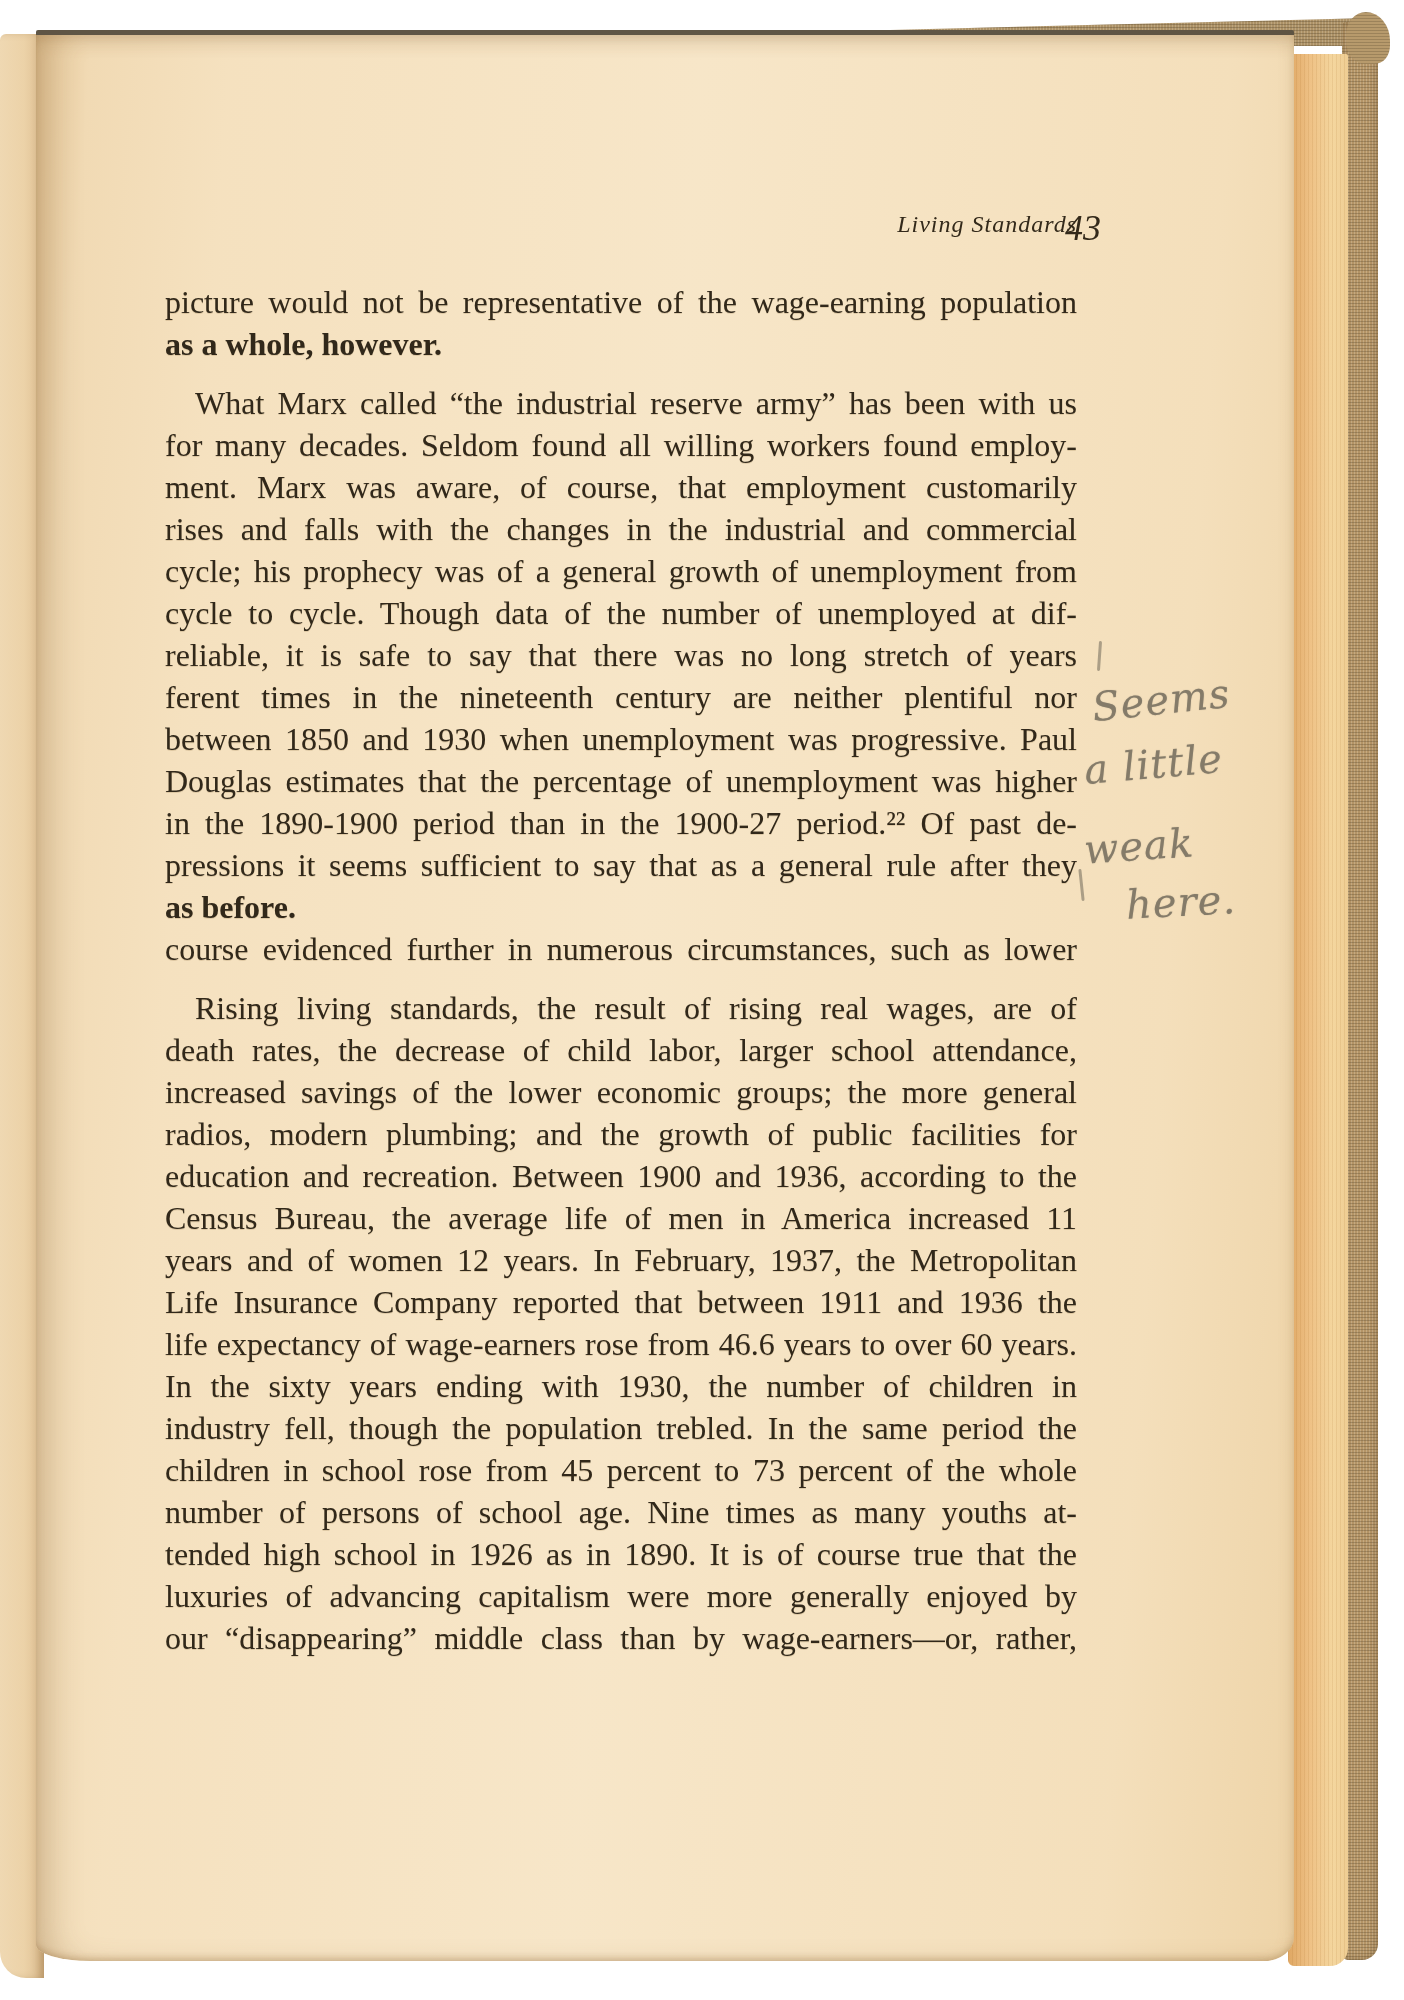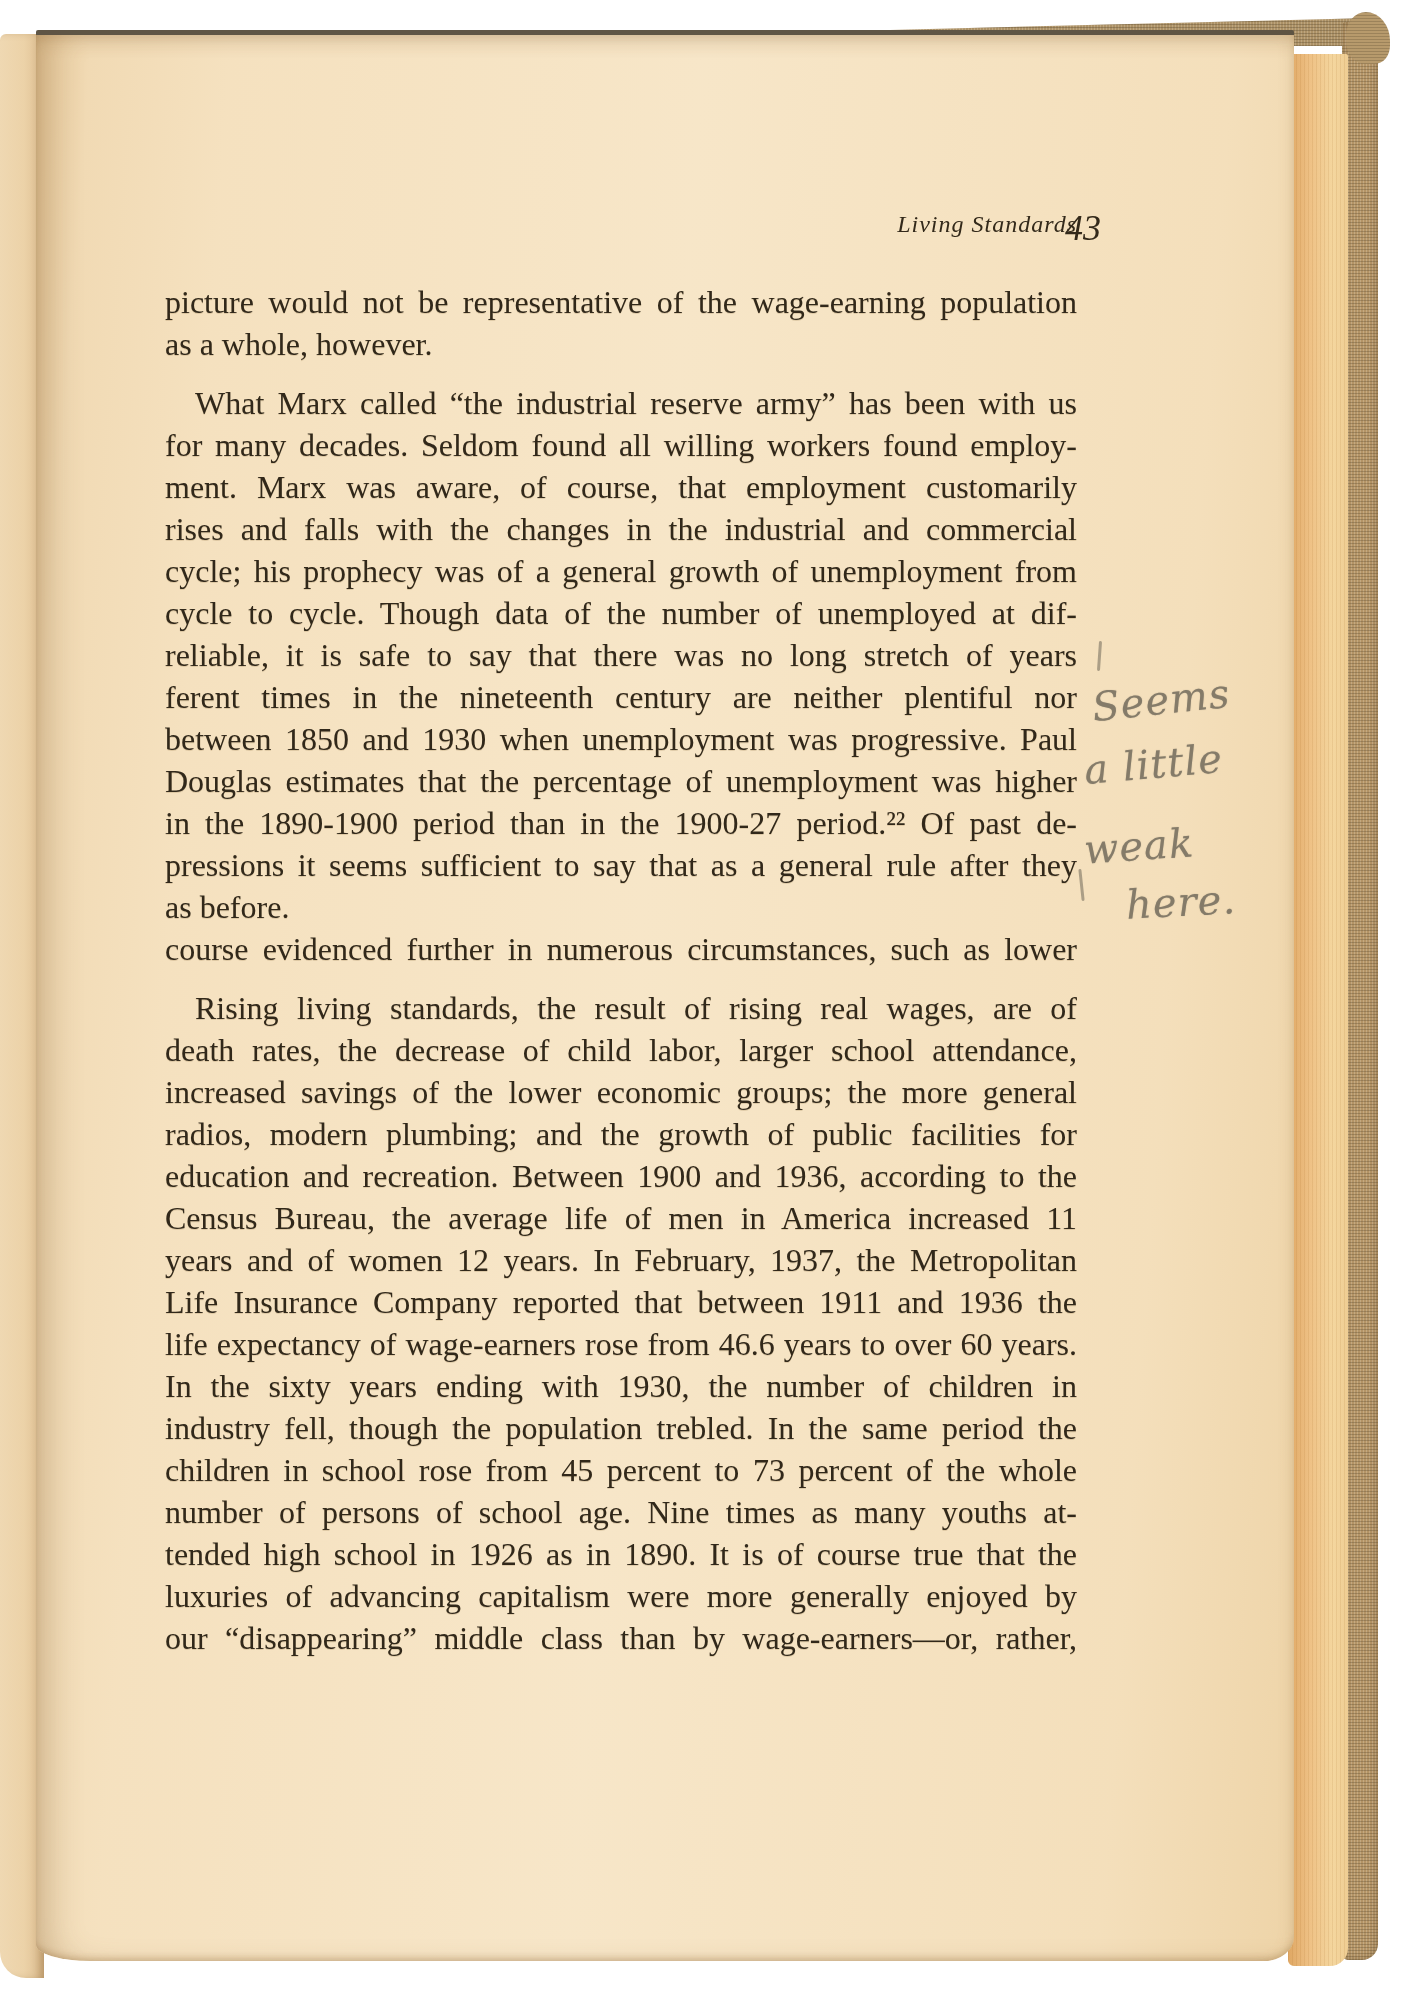--- a/index.html
+++ b/index.html
@@ -83,21 +83,21 @@
     position:absolute;left:129px;top:246px;width:912px;
     color:#31281a;
     font-size:32px;
   }
   .text-line{
     height:42px;line-height:42px;white-space:nowrap;
     text-align:justify;text-align-last:justify;
     text-shadow:0 1px 0 rgba(120,90,40,.18);
   }
   .text-line.indent{text-indent:30px;margin-top:17px;}
-  .text-line.last{text-align-last:left;}
+  .text-line.last{text-align-last:left;font-weight:bold;}
   
   .pencil-annotation{
     position:absolute;left:0;top:0;width:100%;height:100%;
     pointer-events:none;color:rgba(122,114,97,.82);
     font-family:"DejaVu Serif",serif;font-style:italic;
   }
   .anno-line{
     position:absolute;font-size:40px;letter-spacing:1px;
     transform:rotate(-4deg);
     text-shadow:0 0 1px rgba(122,114,97,.55);

